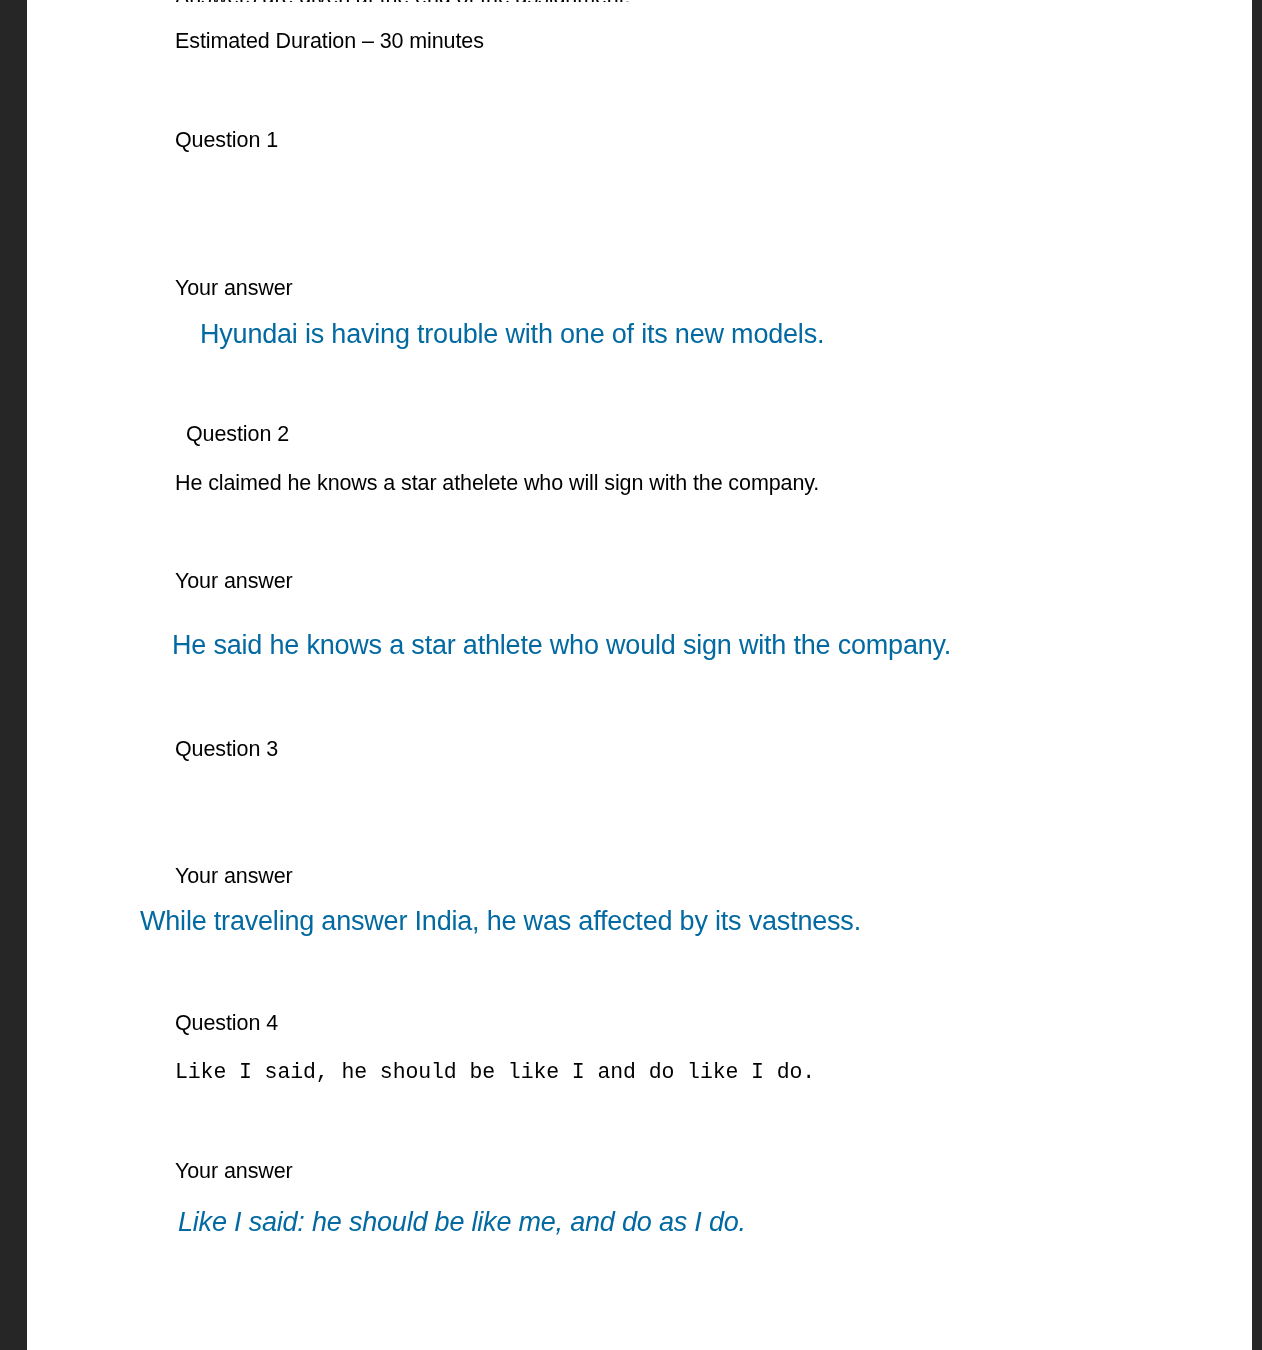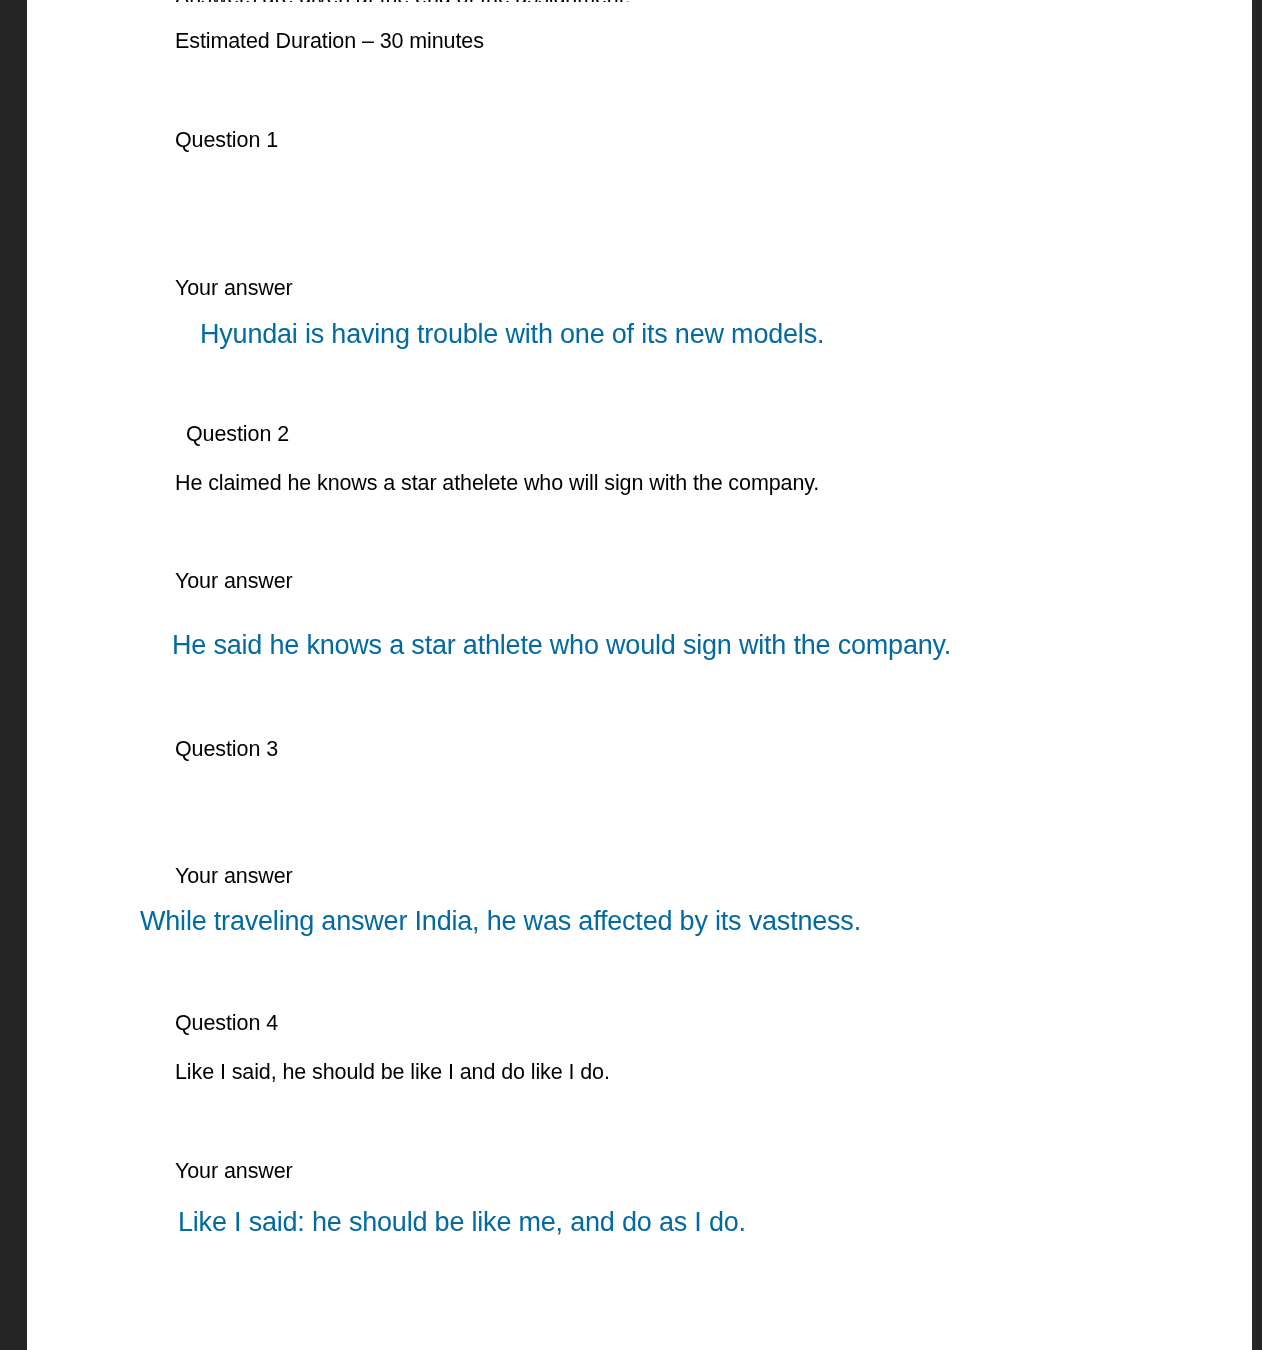--- a/index.html
+++ b/index.html
@@ -115,22 +115,22 @@
 
       <div class="doc-text" style="left:148px; top:718px;margin-top:20px;">Question 3</div>
 
 
       <div class="doc-text" style="left:148px; top:865px;">Your answer</div>
 
       <div class="answer-text" style="left:113px; top:907px;">While traveling answer India, he was affected by its vastness.</div>
 
       <div class="doc-text" style="left:148px; top:1012px;">Question 4</div>
 
-      <div class="doc-text" style="left:148px; top:1061px;">Like I said, he should be like I and do like I do.</div>
+      <div class="doc-text" style="left:148px; top:1061px;font-family:Liberation Mono, monospace;">Like I said, he should be like I and do like I do.</div>
 
       <div class="doc-text" style="left:148px; top:1160px;">Your answer</div>
 
-      <div class="answer-text" style="left:151px; top:1208px;">Like I said: he should be like me, and do as I do.</div>
+      <div class="answer-text" style="left:151px; top:1208px;font-style:italic;">Like I said: he should be like me, and do as I do.</div>
 
     </div>
   </div>
 
 </div>
 
 </body></html>

